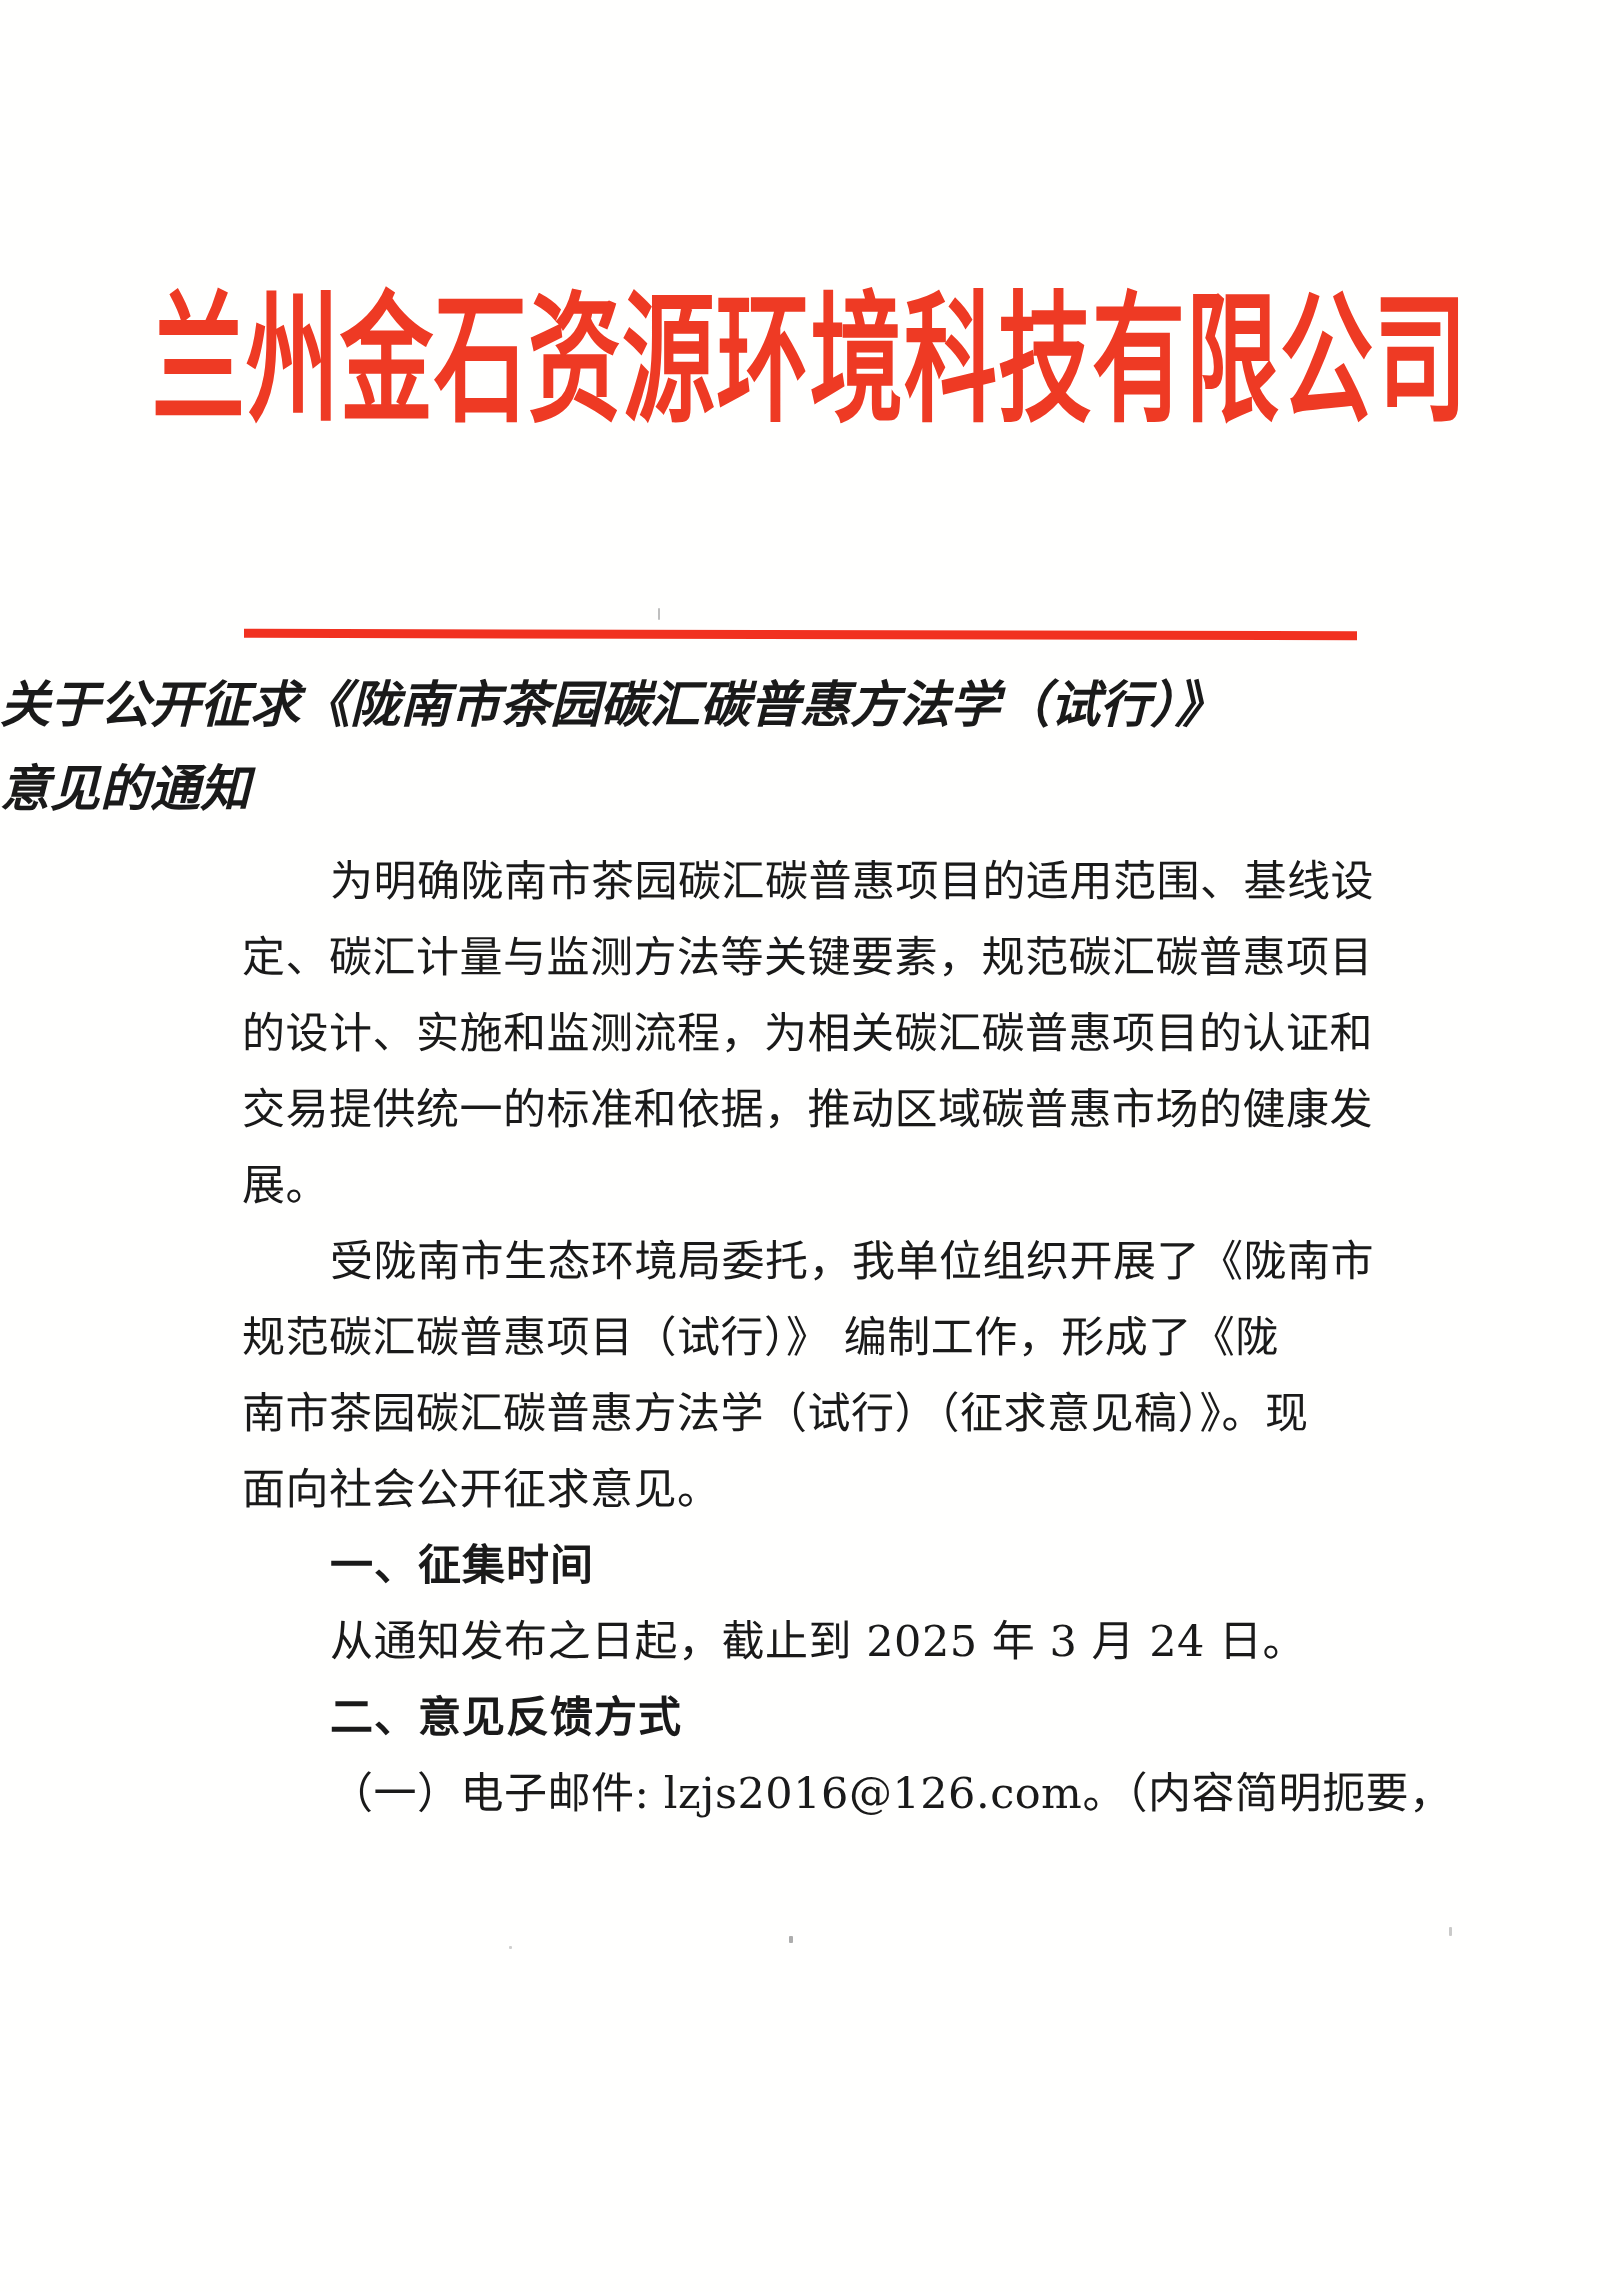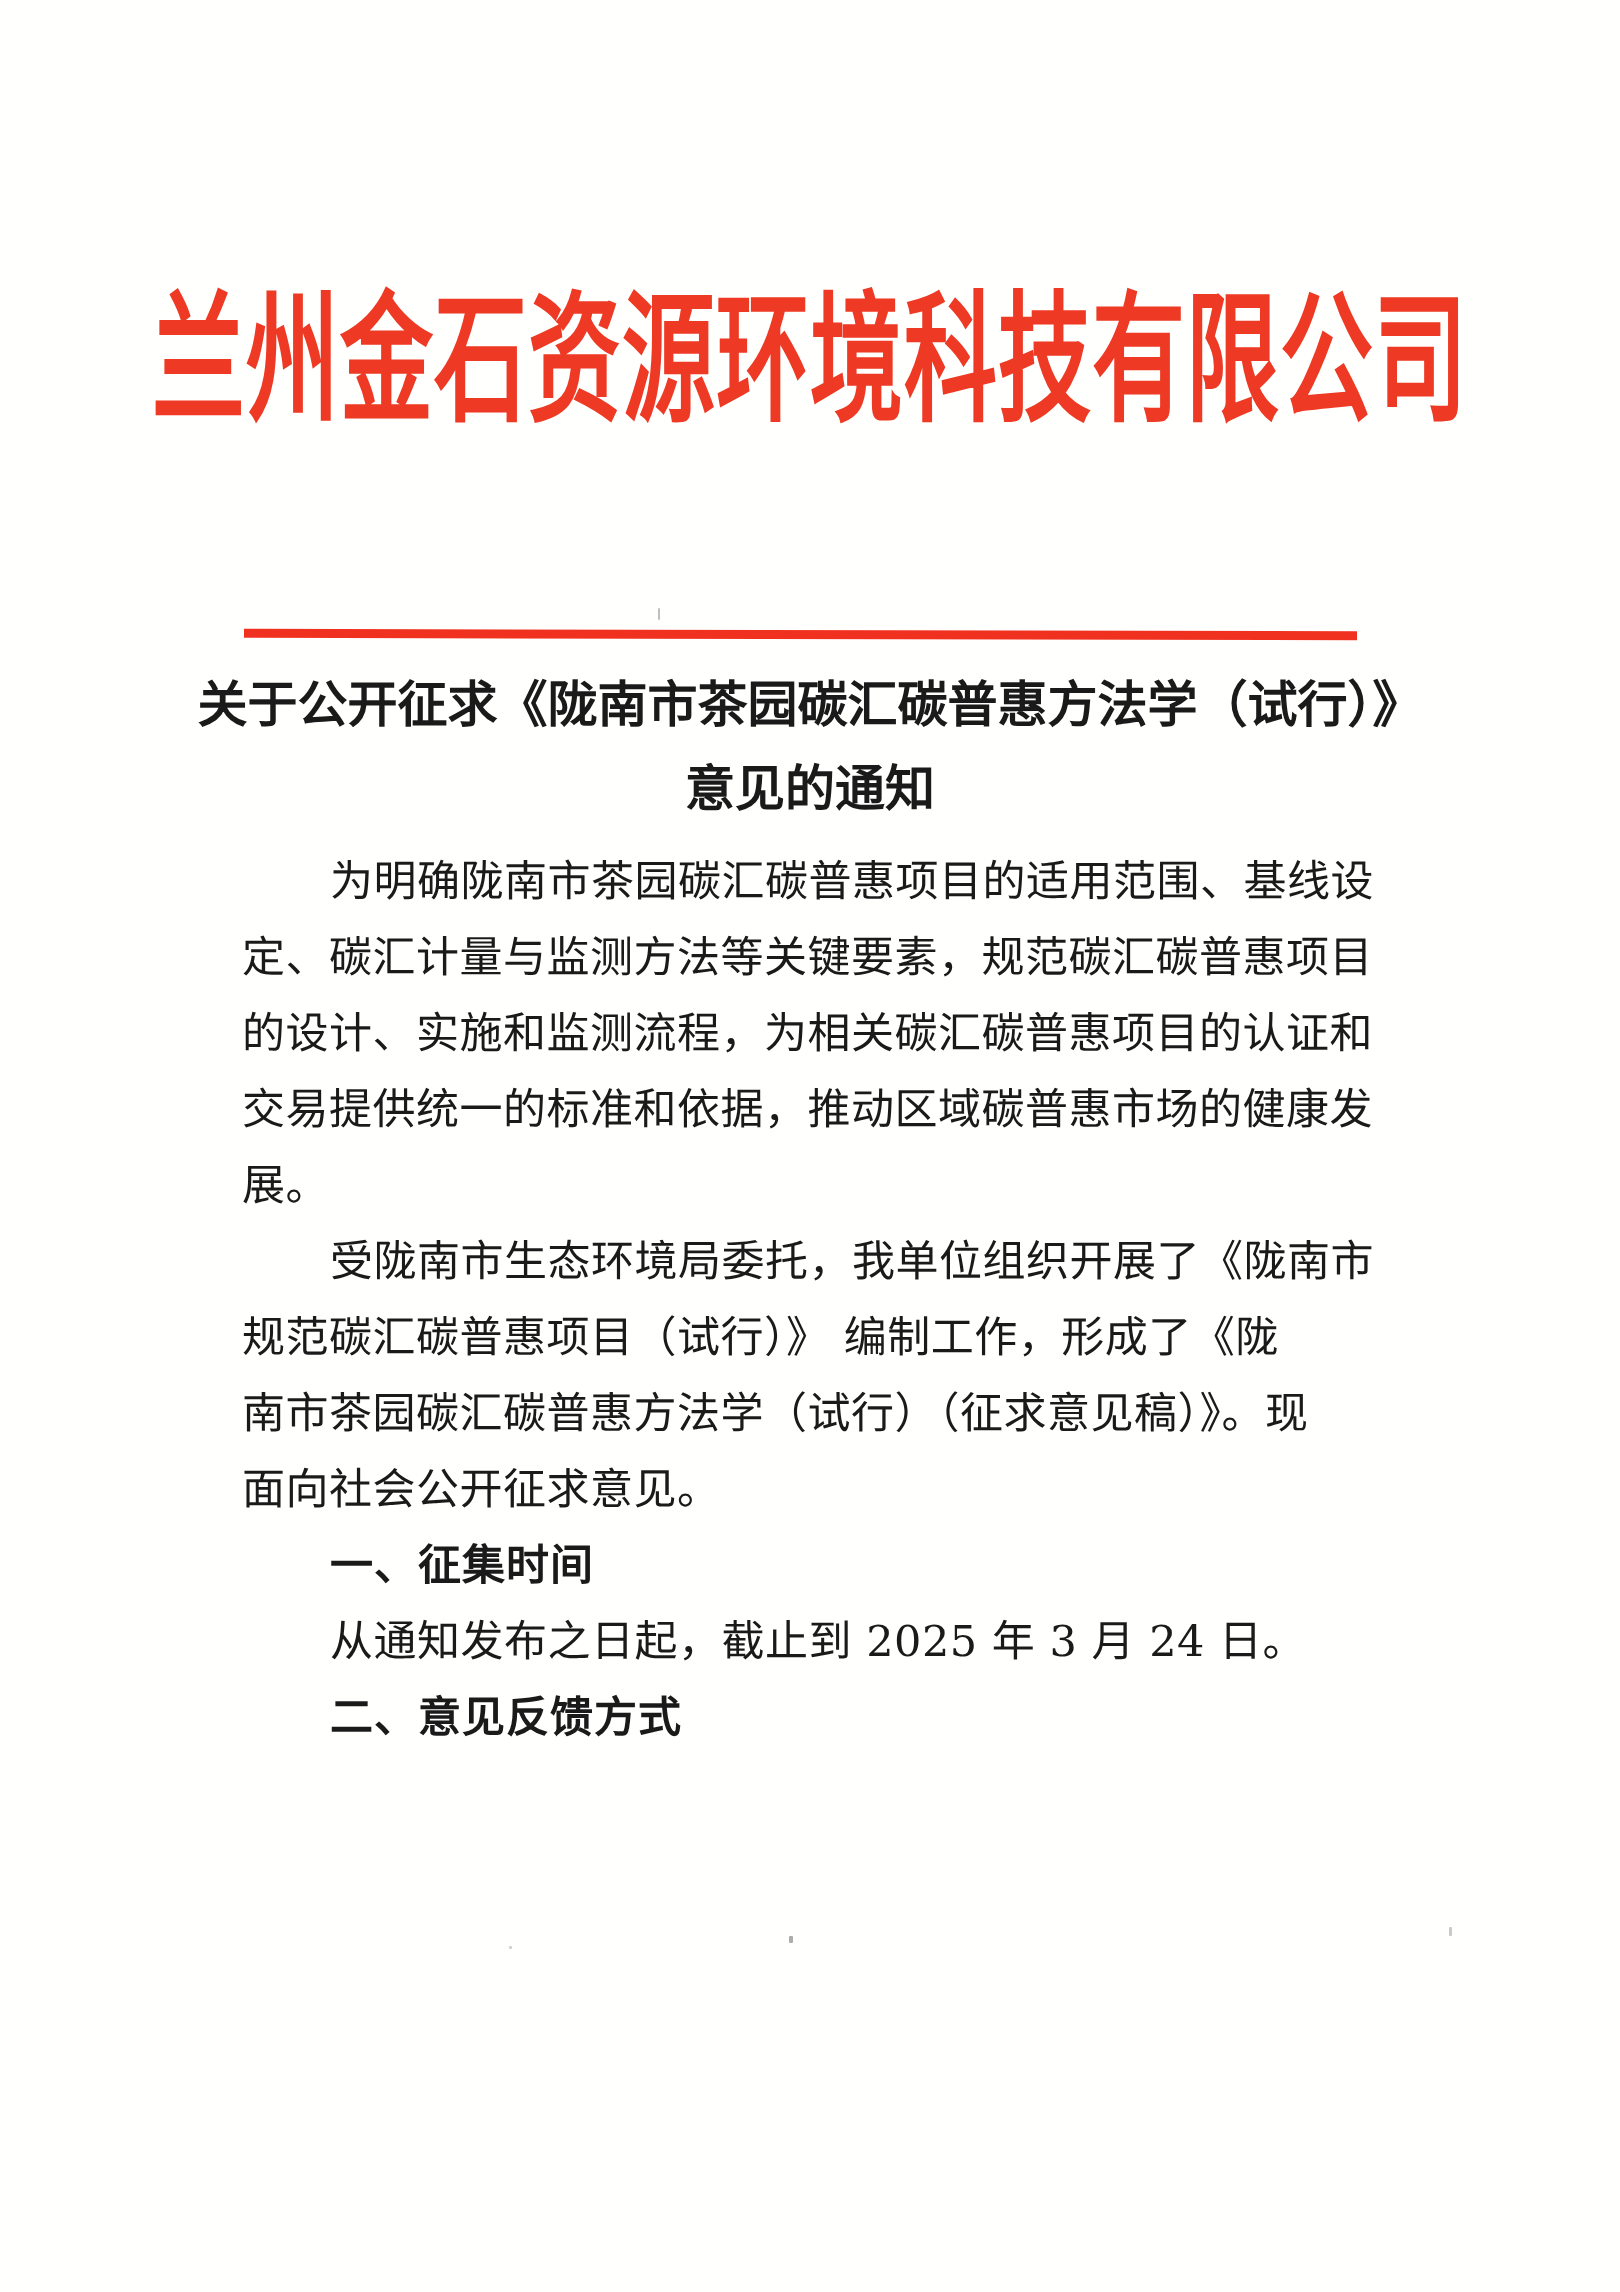--- a/index.html
+++ b/index.html
@@ -46,21 +46,21 @@
     background: var(--divider-red);
     transform: rotate(0.12deg);
   }
 
   
   .title-block {
     position: absolute;
     top: 663px;
     left: 0;
     width: 100%;
-    text-align: center;
+    font-style: italic;
   }
   .title-line {
     font-size: 50px;
     line-height: 84px;
     font-weight: 700;
     letter-spacing: 0px;
     white-space: nowrap;
   }
 
   
@@ -111,20 +111,21 @@
     <div class="line">的设计、实施和监测流程，为相关碳汇碳普惠项目的认证和</div>
     <div class="line">交易提供统一的标准和依据，推动区域碳普惠市场的健康发</div>
     <div class="line">展。</div>
     <div class="line indent">受陇南市生态环境局委托，我单位组织开展了《陇南市</div>
     <div class="line">规范碳汇碳普惠项目（试行）》 编制工作，形成了《陇</div>
     <div class="line">南市茶园碳汇碳普惠方法学（试行）（征求意见稿）》。现</div>
     <div class="line">面向社会公开征求意见。</div>
     <div class="line indent heading">一、征集时间</div>
     <div class="line indent">从通知发布之日起，截止到 2025 年 3 月 24 日。</div>
     <div class="line indent heading">二、意见反馈方式</div>
+    <div class="line indent">（一）电子邮件: lzjs2016@126.com。（内容简明扼要，</div>
   </div>
 
   <div class="speck s1"></div>
   <div class="speck s2"></div>
   <div class="speck s3"></div>
   <div class="speck s4"></div>
 
 </div>
 
 

